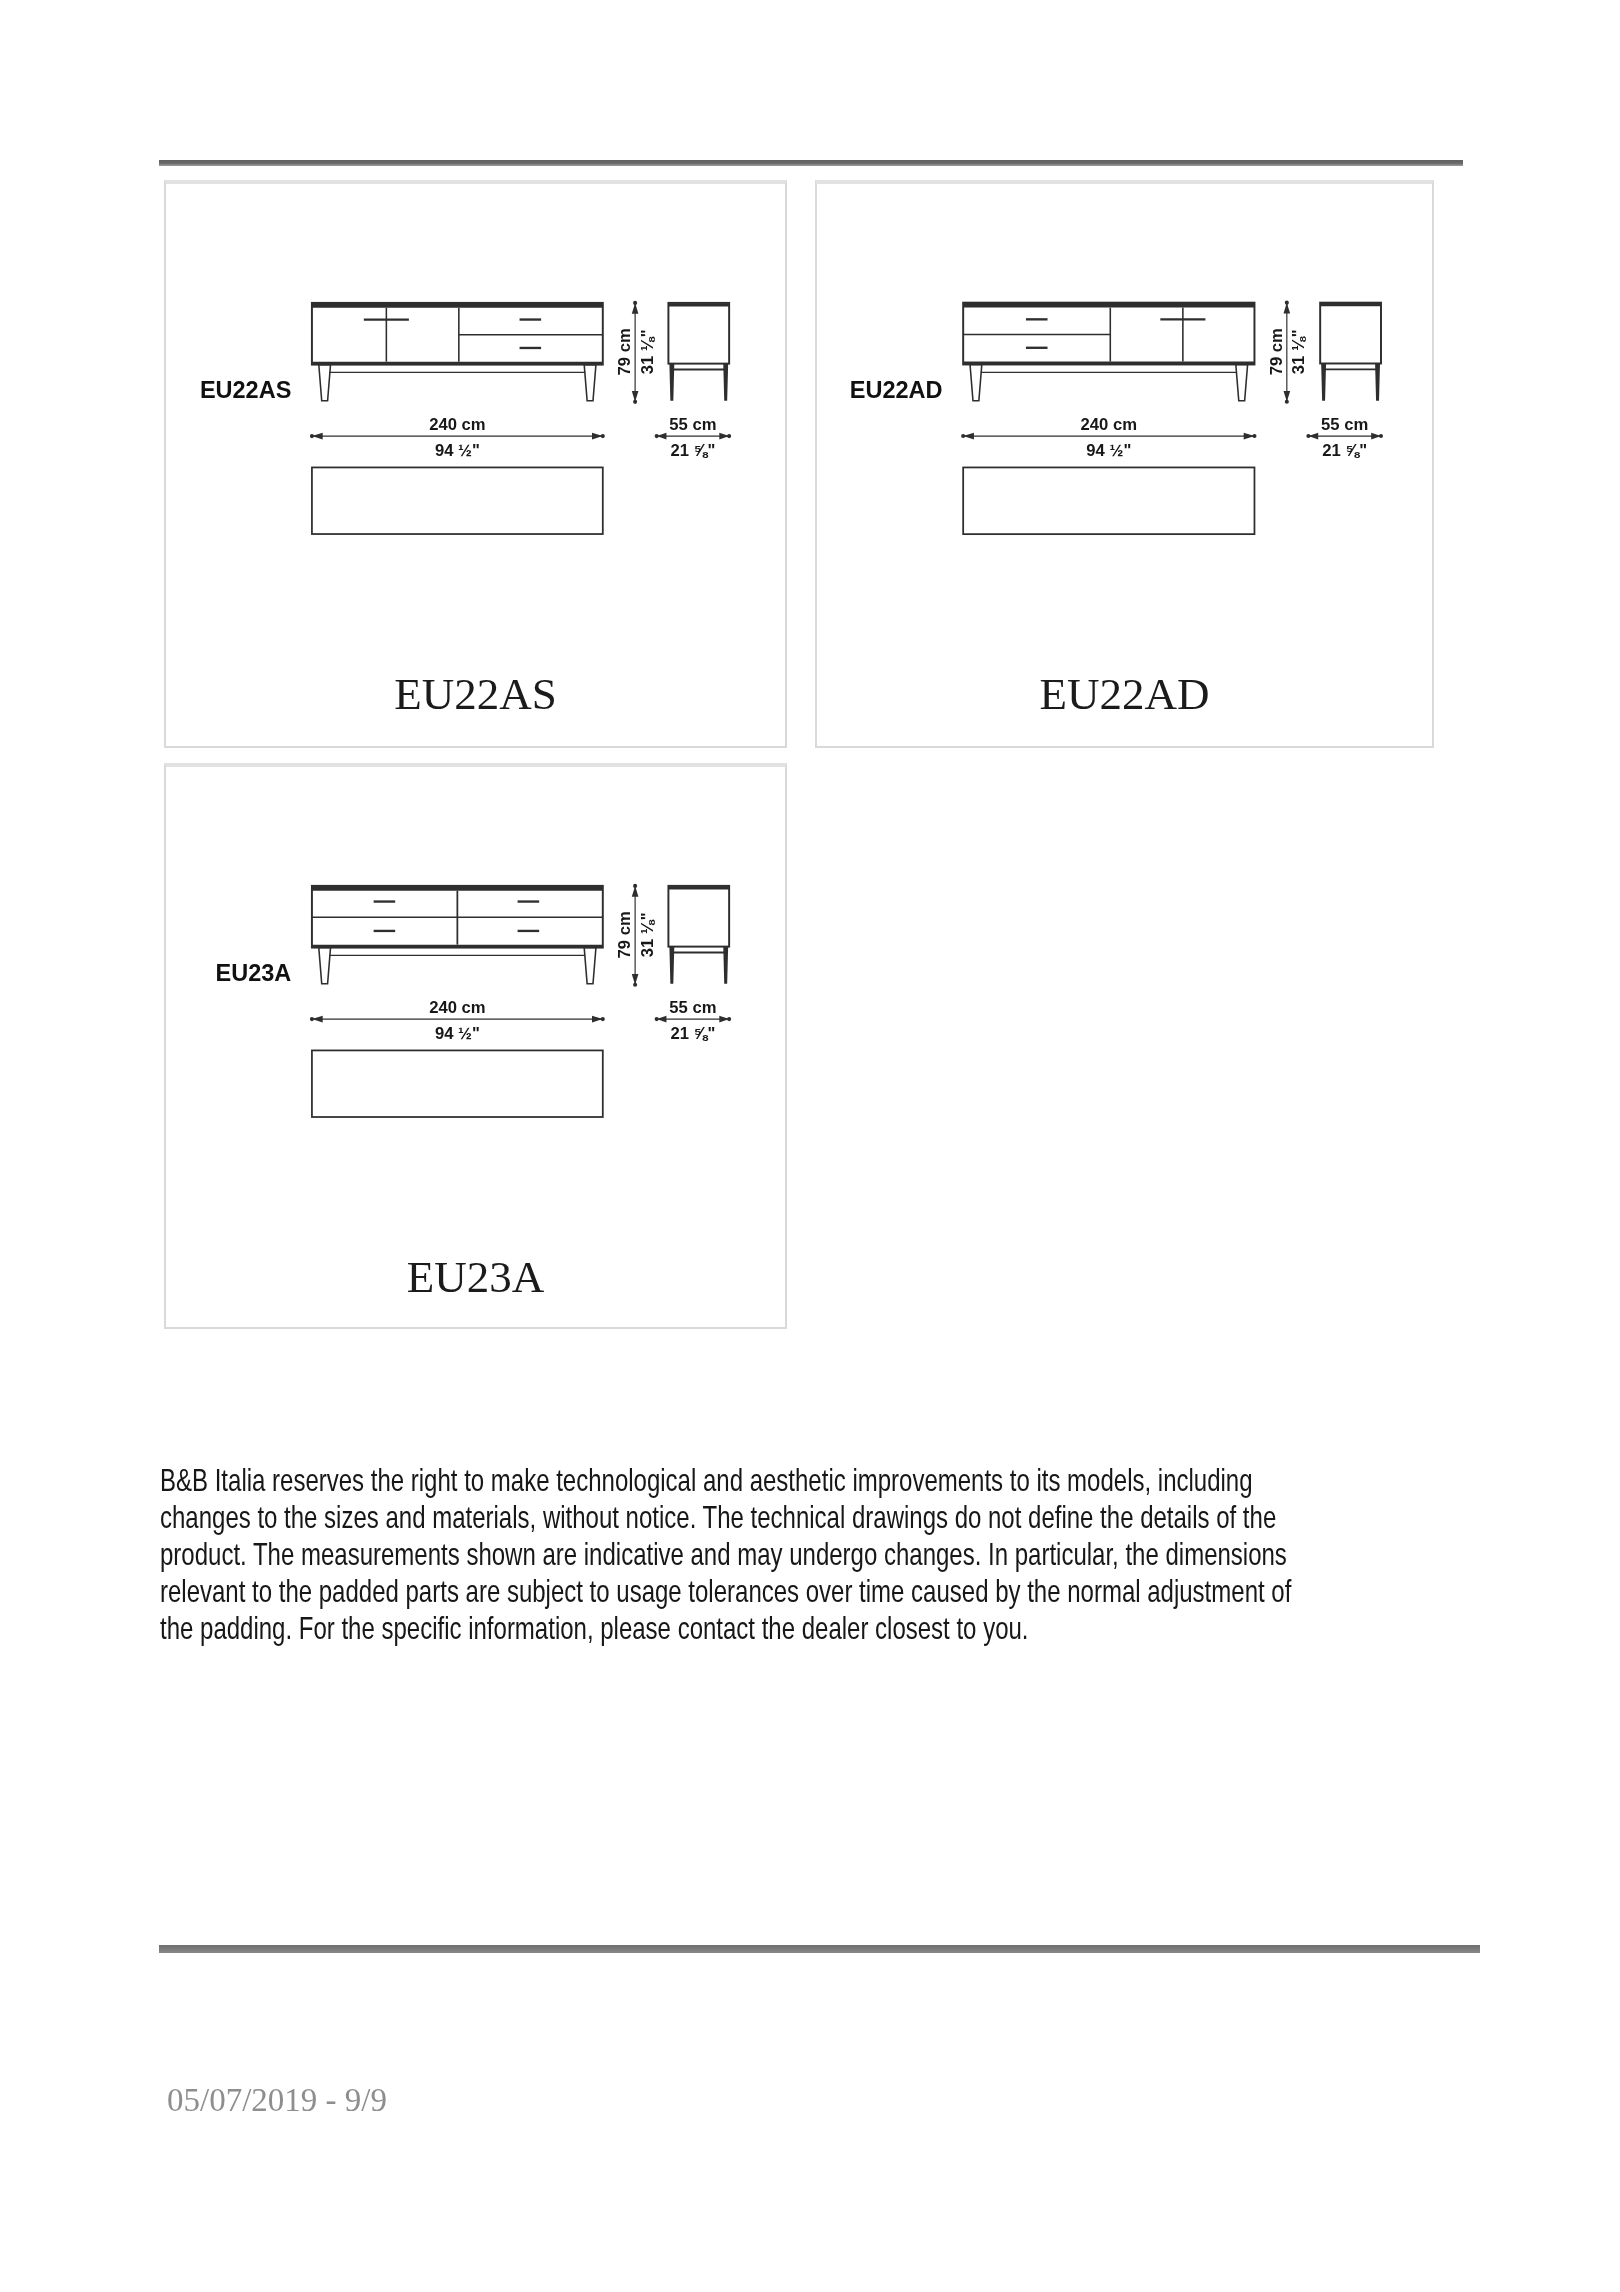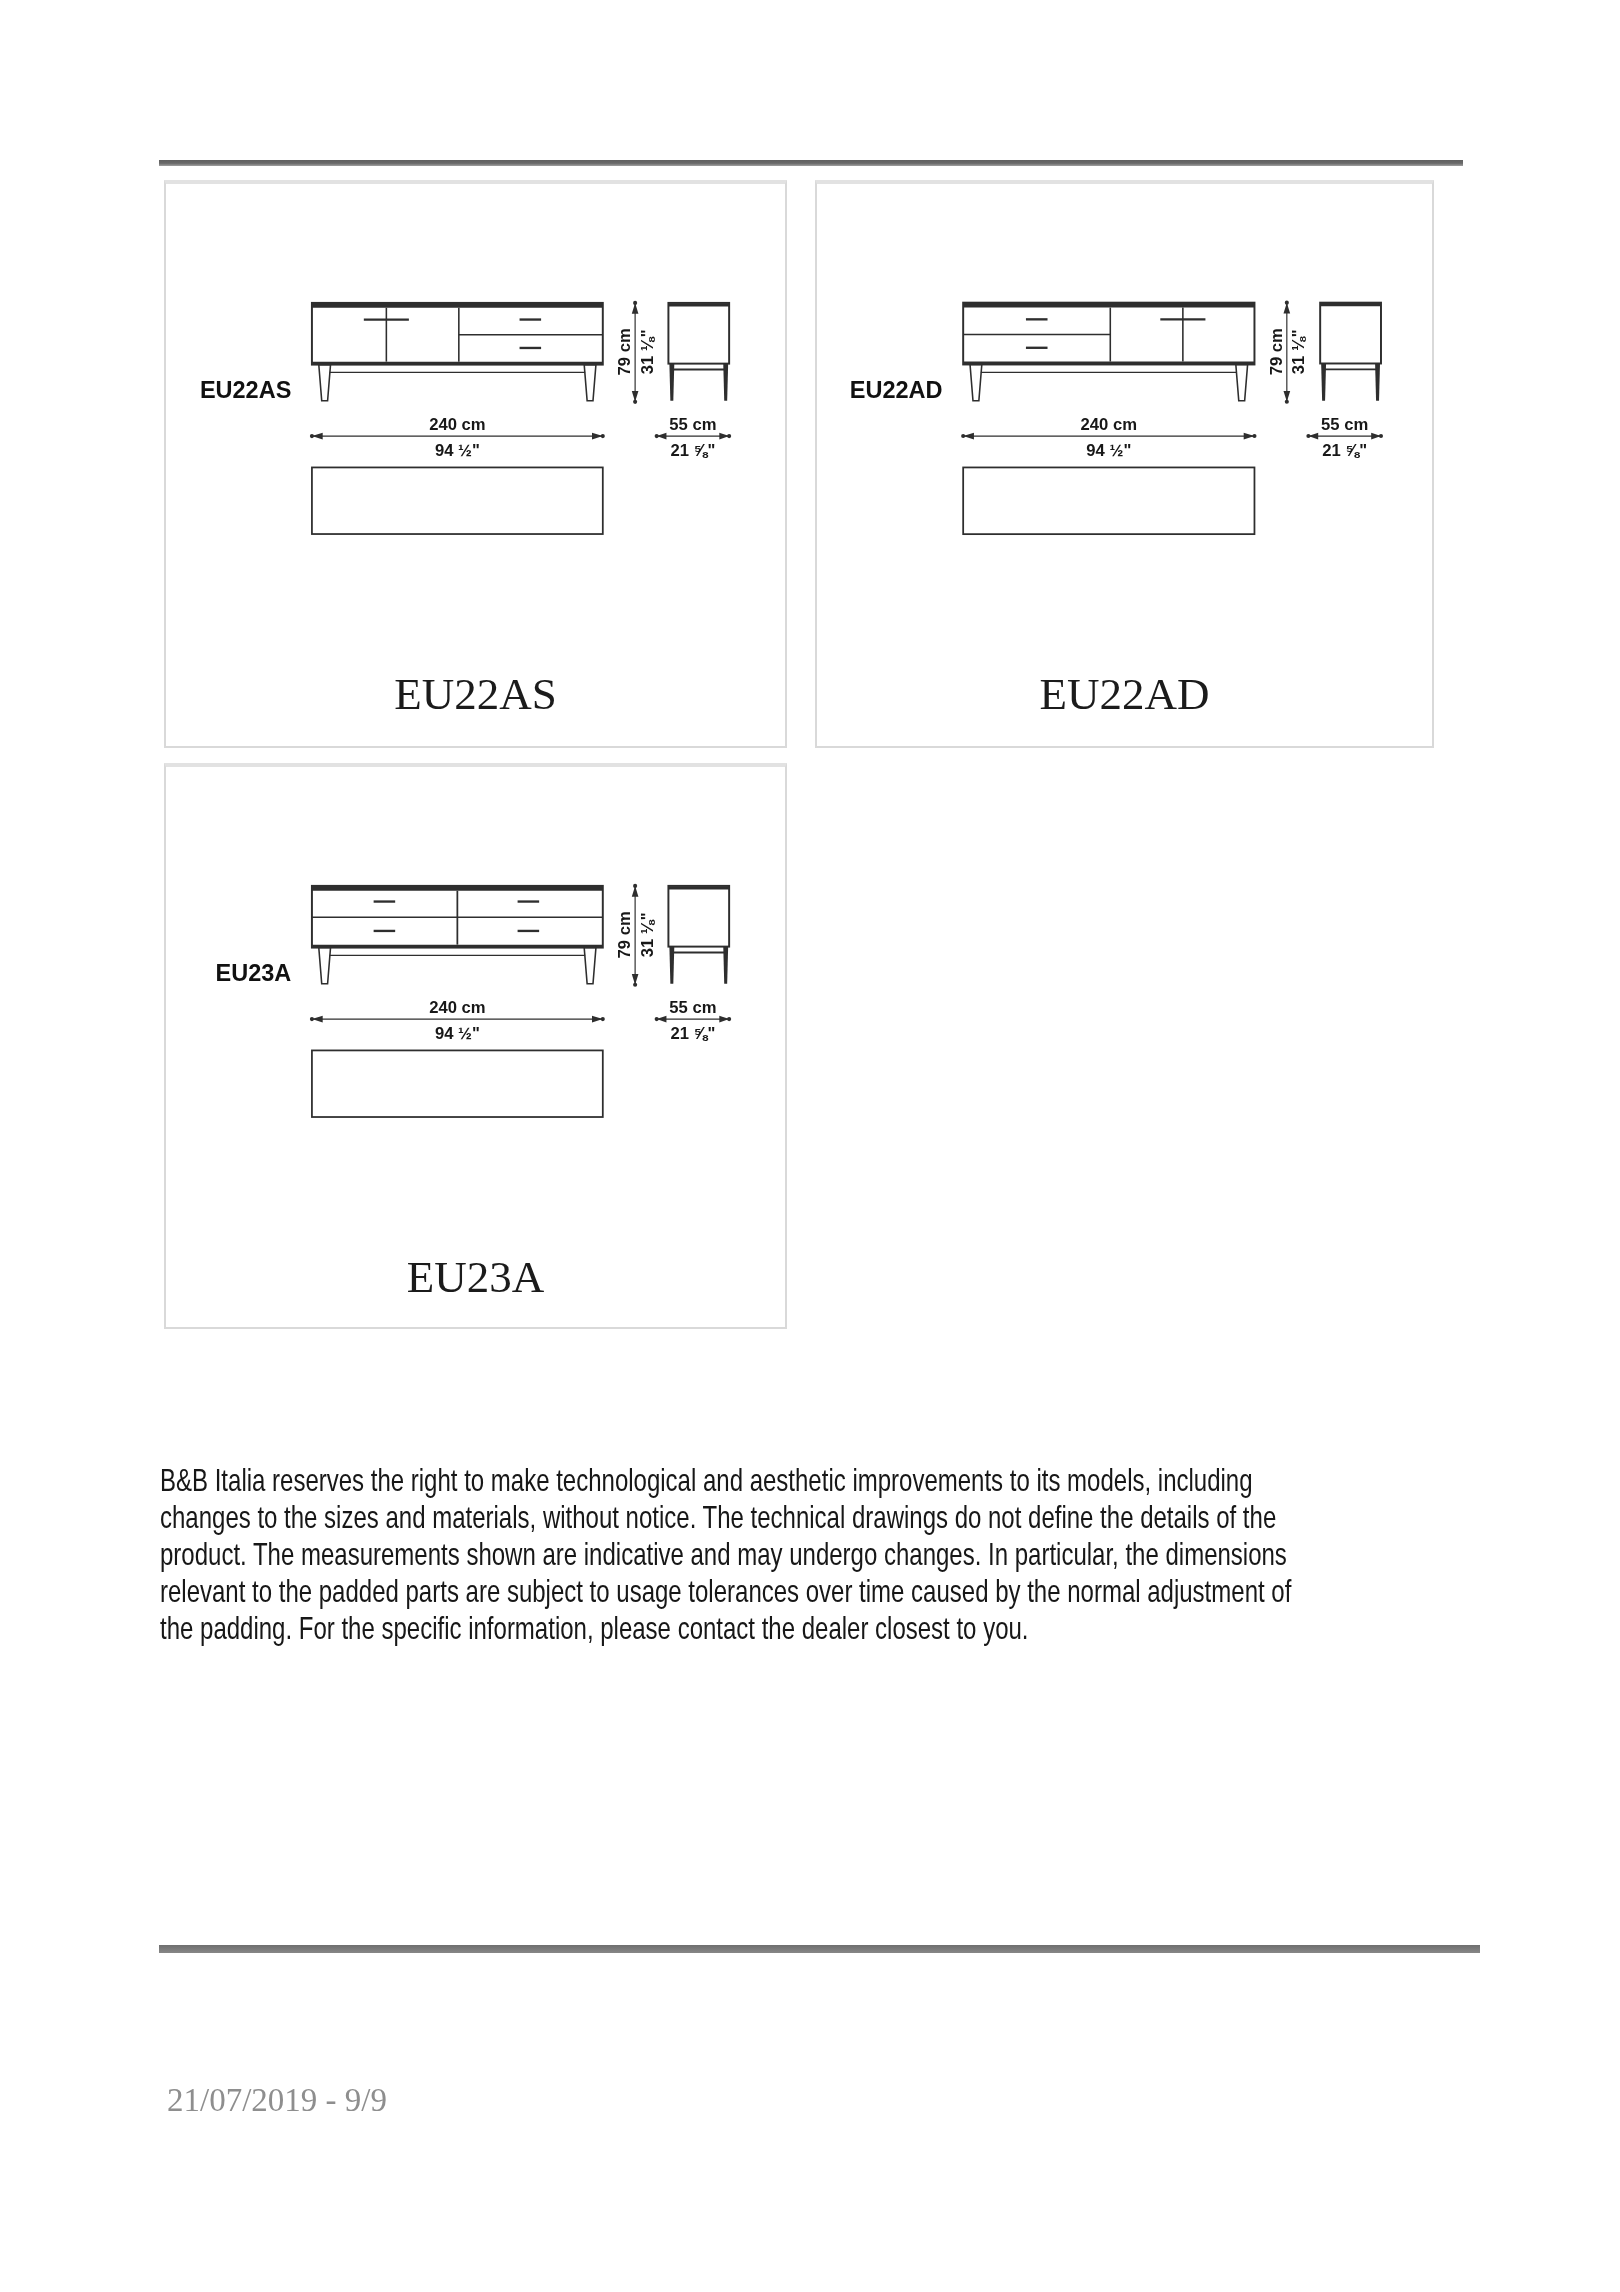--- a/index.html
+++ b/index.html
@@ -225,16 +225,16 @@
 
   <div class="disclaimer">
     <div class="dline">B&amp;B Italia reserves the right to make technological and aesthetic improvements to its models, including</div>
     <div class="dline">changes to the sizes and materials, without notice. The technical drawings do not define the details of the</div>
     <div class="dline">product. The measurements shown are indicative and may undergo changes. In particular, the dimensions</div>
     <div class="dline">relevant to the padded parts are subject to usage tolerances over time caused by the normal adjustment of</div>
     <div class="dline">the padding. For the specific information, please contact the dealer closest to you.</div>
   </div>
 
   <div class="footer-bar"></div>
-  <div class="footer-date">21/07/2019 - 9/9</div>
+  <div class="footer-date">05/07/2019 - 9/9</div>
 
 </div>
 
 
 </body></html>

